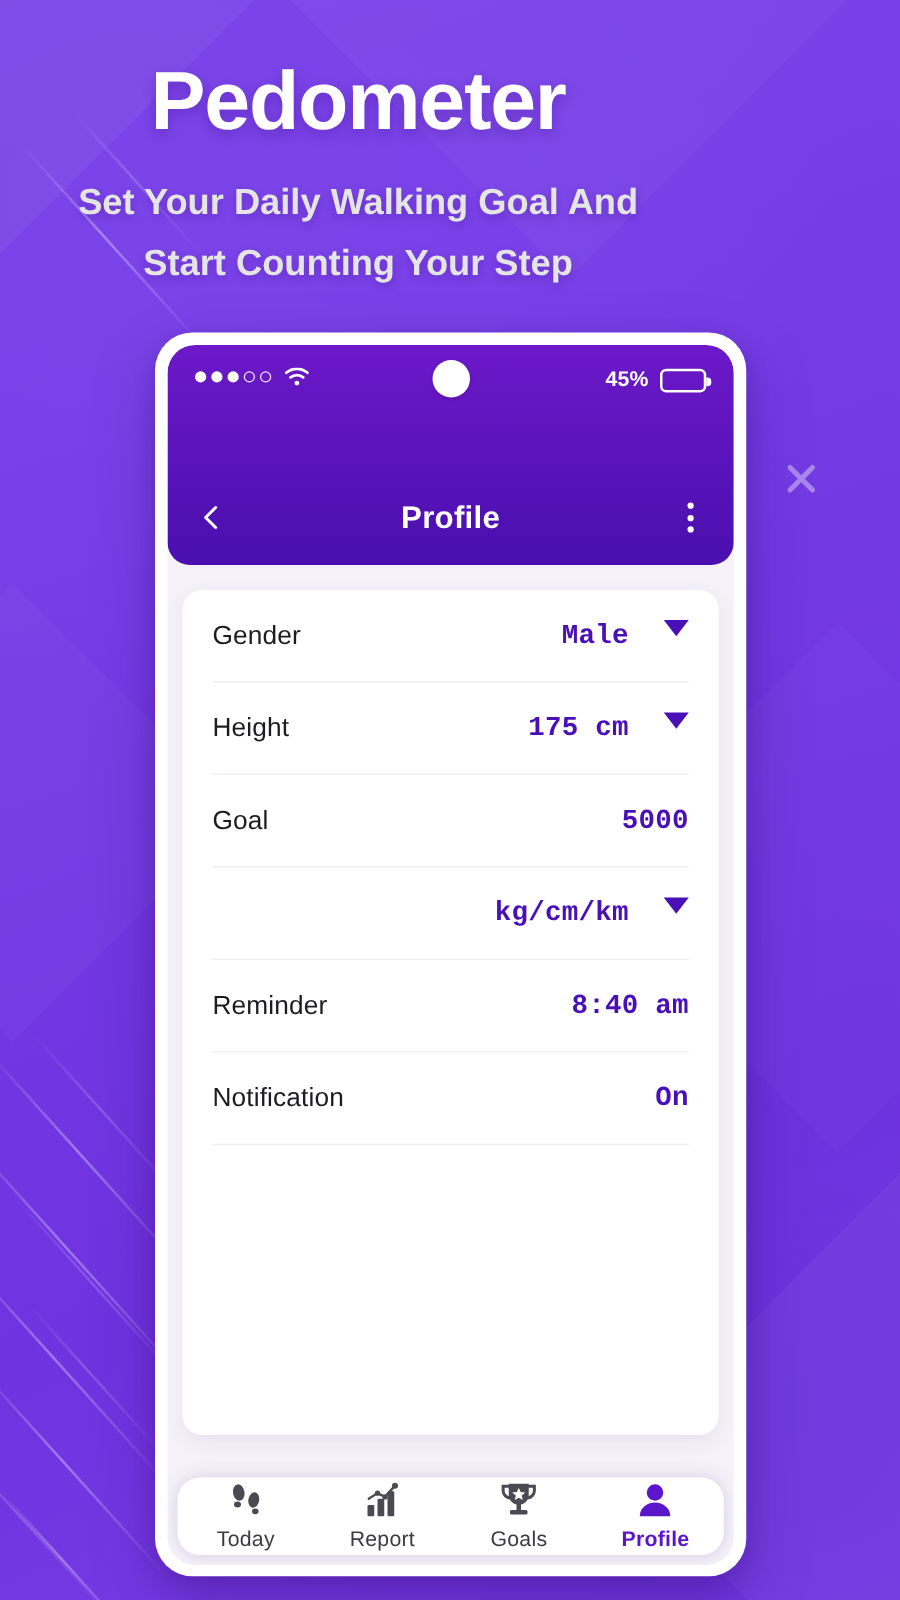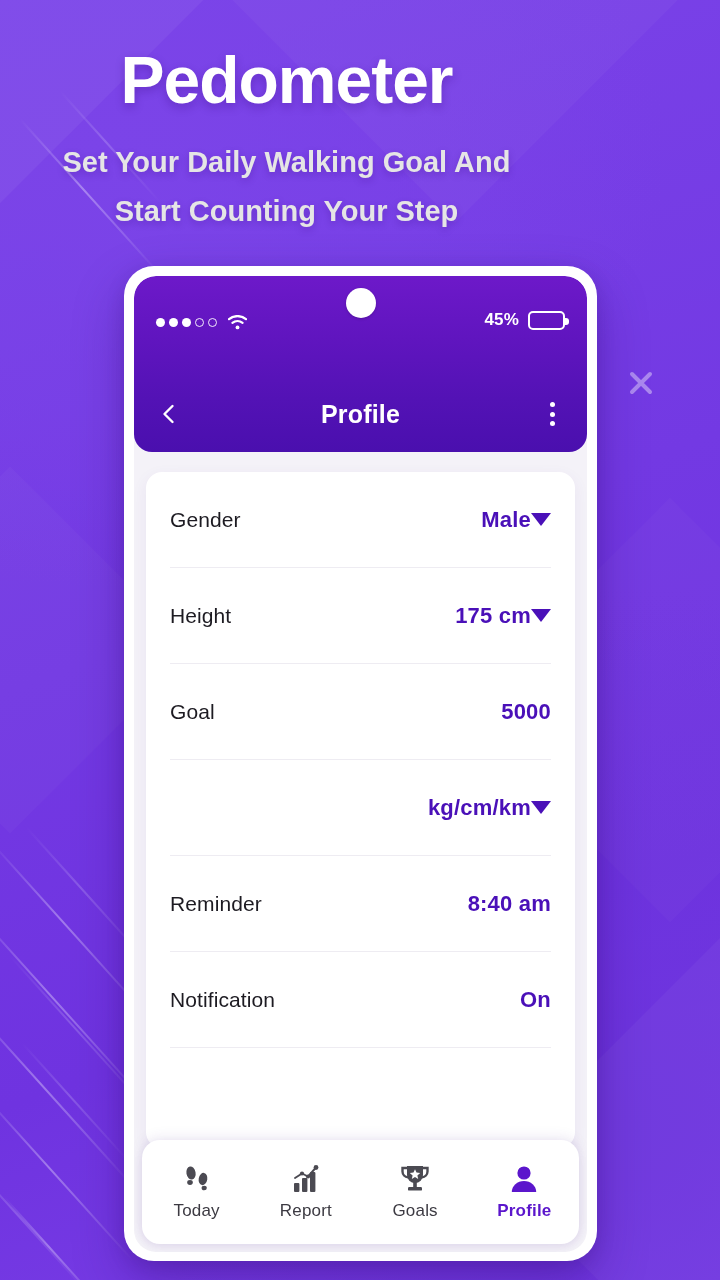--- a/index.html
+++ b/index.html
@@ -89,22 +89,22 @@
   #purple-header {
     position:absolute; left:0; top:0; right:0;
     height:176px;
     background:linear-gradient(180deg,#6d19c9 0%, #6015bf 35%, #5312b5 70%, #4a0fae 100%);
     border-radius:22px 22px 18px 18px;
   }
 
   
   #statusbar {
     position:absolute; left:0; top:0; right:0; height:54px;
-    display:flex; align-items:flex-end;
-    padding:0 22px;
+    display:flex; align-items:flex-start;
+    padding:18px 22px;
   }
   .sb-left { display:flex; align-items:center; gap:11px; }
   .dots { display:flex; align-items:center; gap:4px; }
   .dot { width:9px; height:9px; border-radius:50%; }
   .dot.full { background:#ffffff; }
   .dot.empty { background:transparent; border:1.6px solid rgba(255,255,255,.9); }
   .wifi { width:19px; height:15px; }
   .notch-cam {
     position:absolute; left:50%; top:12px; transform:translateX(-50%);
     width:30px; height:30px; border-radius:50%;
@@ -152,51 +152,51 @@
     position:absolute;
     left:12px; right:12px; top:196px;
     bottom:104px;
     background:#ffffff;
     border-radius:16px;
     box-shadow:0 5px 16px rgba(80,40,150,.07);
     padding:0 24px;
     overflow:hidden;
   }
   .row {
-    height:96px;
+    height:74px;
     display:flex; align-items:center;
     border-bottom:1.4px solid #eeecf2;
   }
   .row-label {
     font-size:21px;
     color:#1d1b22;
     letter-spacing:.1px;
   }
   .row-right {
     margin-left:auto;
-    display:flex; align-items:center; gap:0;
+    display:flex; gap:28px;font-family:Liberation Mono, monospace;
   }
   .row-value {
     font-size:22px;
     font-weight:bold;
     color:#4a10b8;
     letter-spacing:.2px;
   }
   .caret {
     width:0; height:0;
     border-left:10px solid transparent;
     border-right:10px solid transparent;
     border-top:13px solid #4a10b8;
   }
 
   
   #bottomnav {
     position:absolute;
     left:8px; right:8px; bottom:8px;
-    height:104px;
+    height:62px;
     background:#ffffff;
     border-radius:18px;
     box-shadow:0 -2px 14px rgba(70,30,140,.10), 0 3px 10px rgba(70,30,140,.07);
     display:flex; align-items:center;
   }
   .nav-item {
     flex:1;
     display:flex; flex-direction:column; align-items:center; gap:7px;
   }
   .nav-icon { height:30px; display:flex; align-items:flex-end; }

